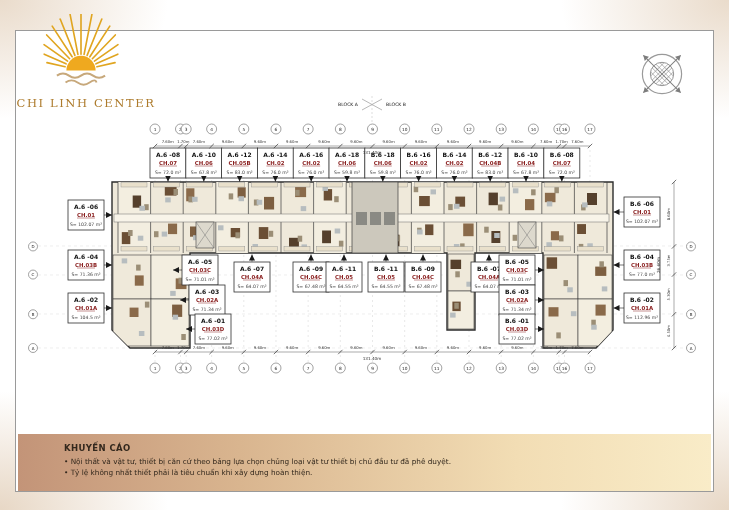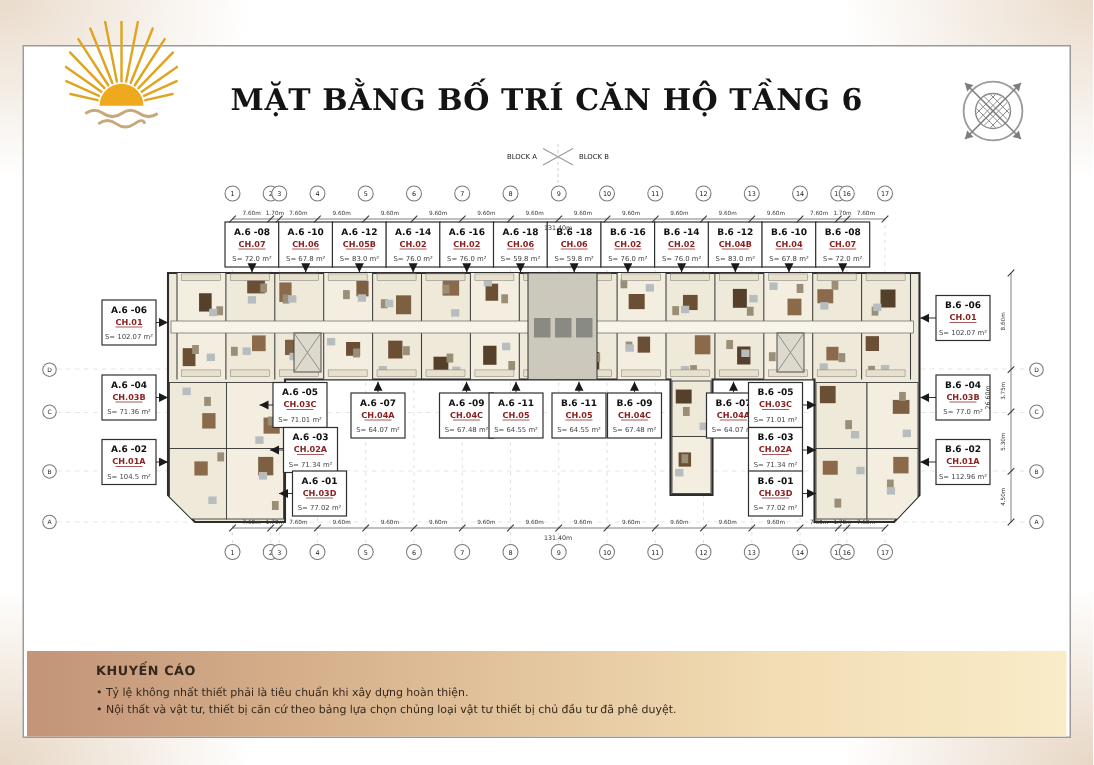--- a/index.html
+++ b/index.html
@@ -52,22 +52,22 @@
         <line x1="60.3" y1="48.1" x2="83.5" y2="12.4"></line>
         <line x1="63.2" y1="50.3" x2="89.9" y2="22.7"></line>
         <line x1="65.6" y1="53.1" x2="93.0" y2="33.9"></line>
         <line x1="67.4" y1="56.3" x2="92.8" y2="45.0"></line>
         <line x1="68.5" y1="59.7" x2="89.6" y2="54.9"></line>
       </g>
     <path d="M33 64 A17 17 0 0 1 67 64 Z" fill="#efa91f"></path>
     <path d="M22 70 q7 -5 14 0 t14 0 t14 0 t14 0" stroke="#c7a87b" fill="none" stroke-width="2.4"></path>
     <path d="M32 78 q7 -5 14 0 t14 0 t8 0" stroke="#c7a87b" fill="none" stroke-width="2.2"></path>
   </svg>
-
-  <div class="title">MẶT BẰNG BỐ TRÍ CĂN HỘ TẦNG 6</div>
+  <div class="brand">CHI LINH CENTER</div>
+
 
   <svg class="compass" viewBox="0 0 60 60">
     <defs>
         <clipPath id="cc">
           <circle cx="30" cy="30" r="12"></circle>
         </clipPath>
       </defs>
     <circle cx="30" cy="30" r="21" stroke="#9a9a9a" fill="none" stroke-width="1.3"></circle>
     <circle cx="30" cy="30" r="12.5" stroke="#8a8a8a" fill="none" stroke-width="1"></circle>
     <g clip-path="url(#cc)" stroke="#8a8a8a" stroke-width=".7">
@@ -668,18 +668,18 @@
       <text x="386" y="106" font-size="4.6" text-anchor="start" fill="#222">BLOCK B</text>
       <line x1="362" y1="99" x2="382" y2="110" stroke="#9a9a9a" stroke-width="0.7"></line>
       <line x1="362" y1="110" x2="382" y2="99" stroke="#9a9a9a" stroke-width="0.7"></line>
       <line x1="372" y1="96" x2="372" y2="122" stroke="#bbb" stroke-width="0.5" stroke-dasharray="2 2"></line>
     </svg>
 
   <div class="band">
     <div class="band-inner">
       <div class="head">KHUYẾN CÁO</div>
       <ul>
+        <li>Nội thất và vật tư, thiết bị  căn cứ theo bảng lựa chọn chủng loại vật tư thiết bị chủ đầu tư đã phê duyệt.</li>
         <li>Tỷ lệ không nhất thiết phải là tiêu chuẩn khi xây dựng hoàn thiện.</li>
-        <li>Nội thất và vật tư, thiết bị  căn cứ theo bảng lựa chọn chủng loại vật tư thiết bị chủ đầu tư đã phê duyệt.</li>
       </ul>
     </div>
   </div>
 </div>
 
 </body></html>

